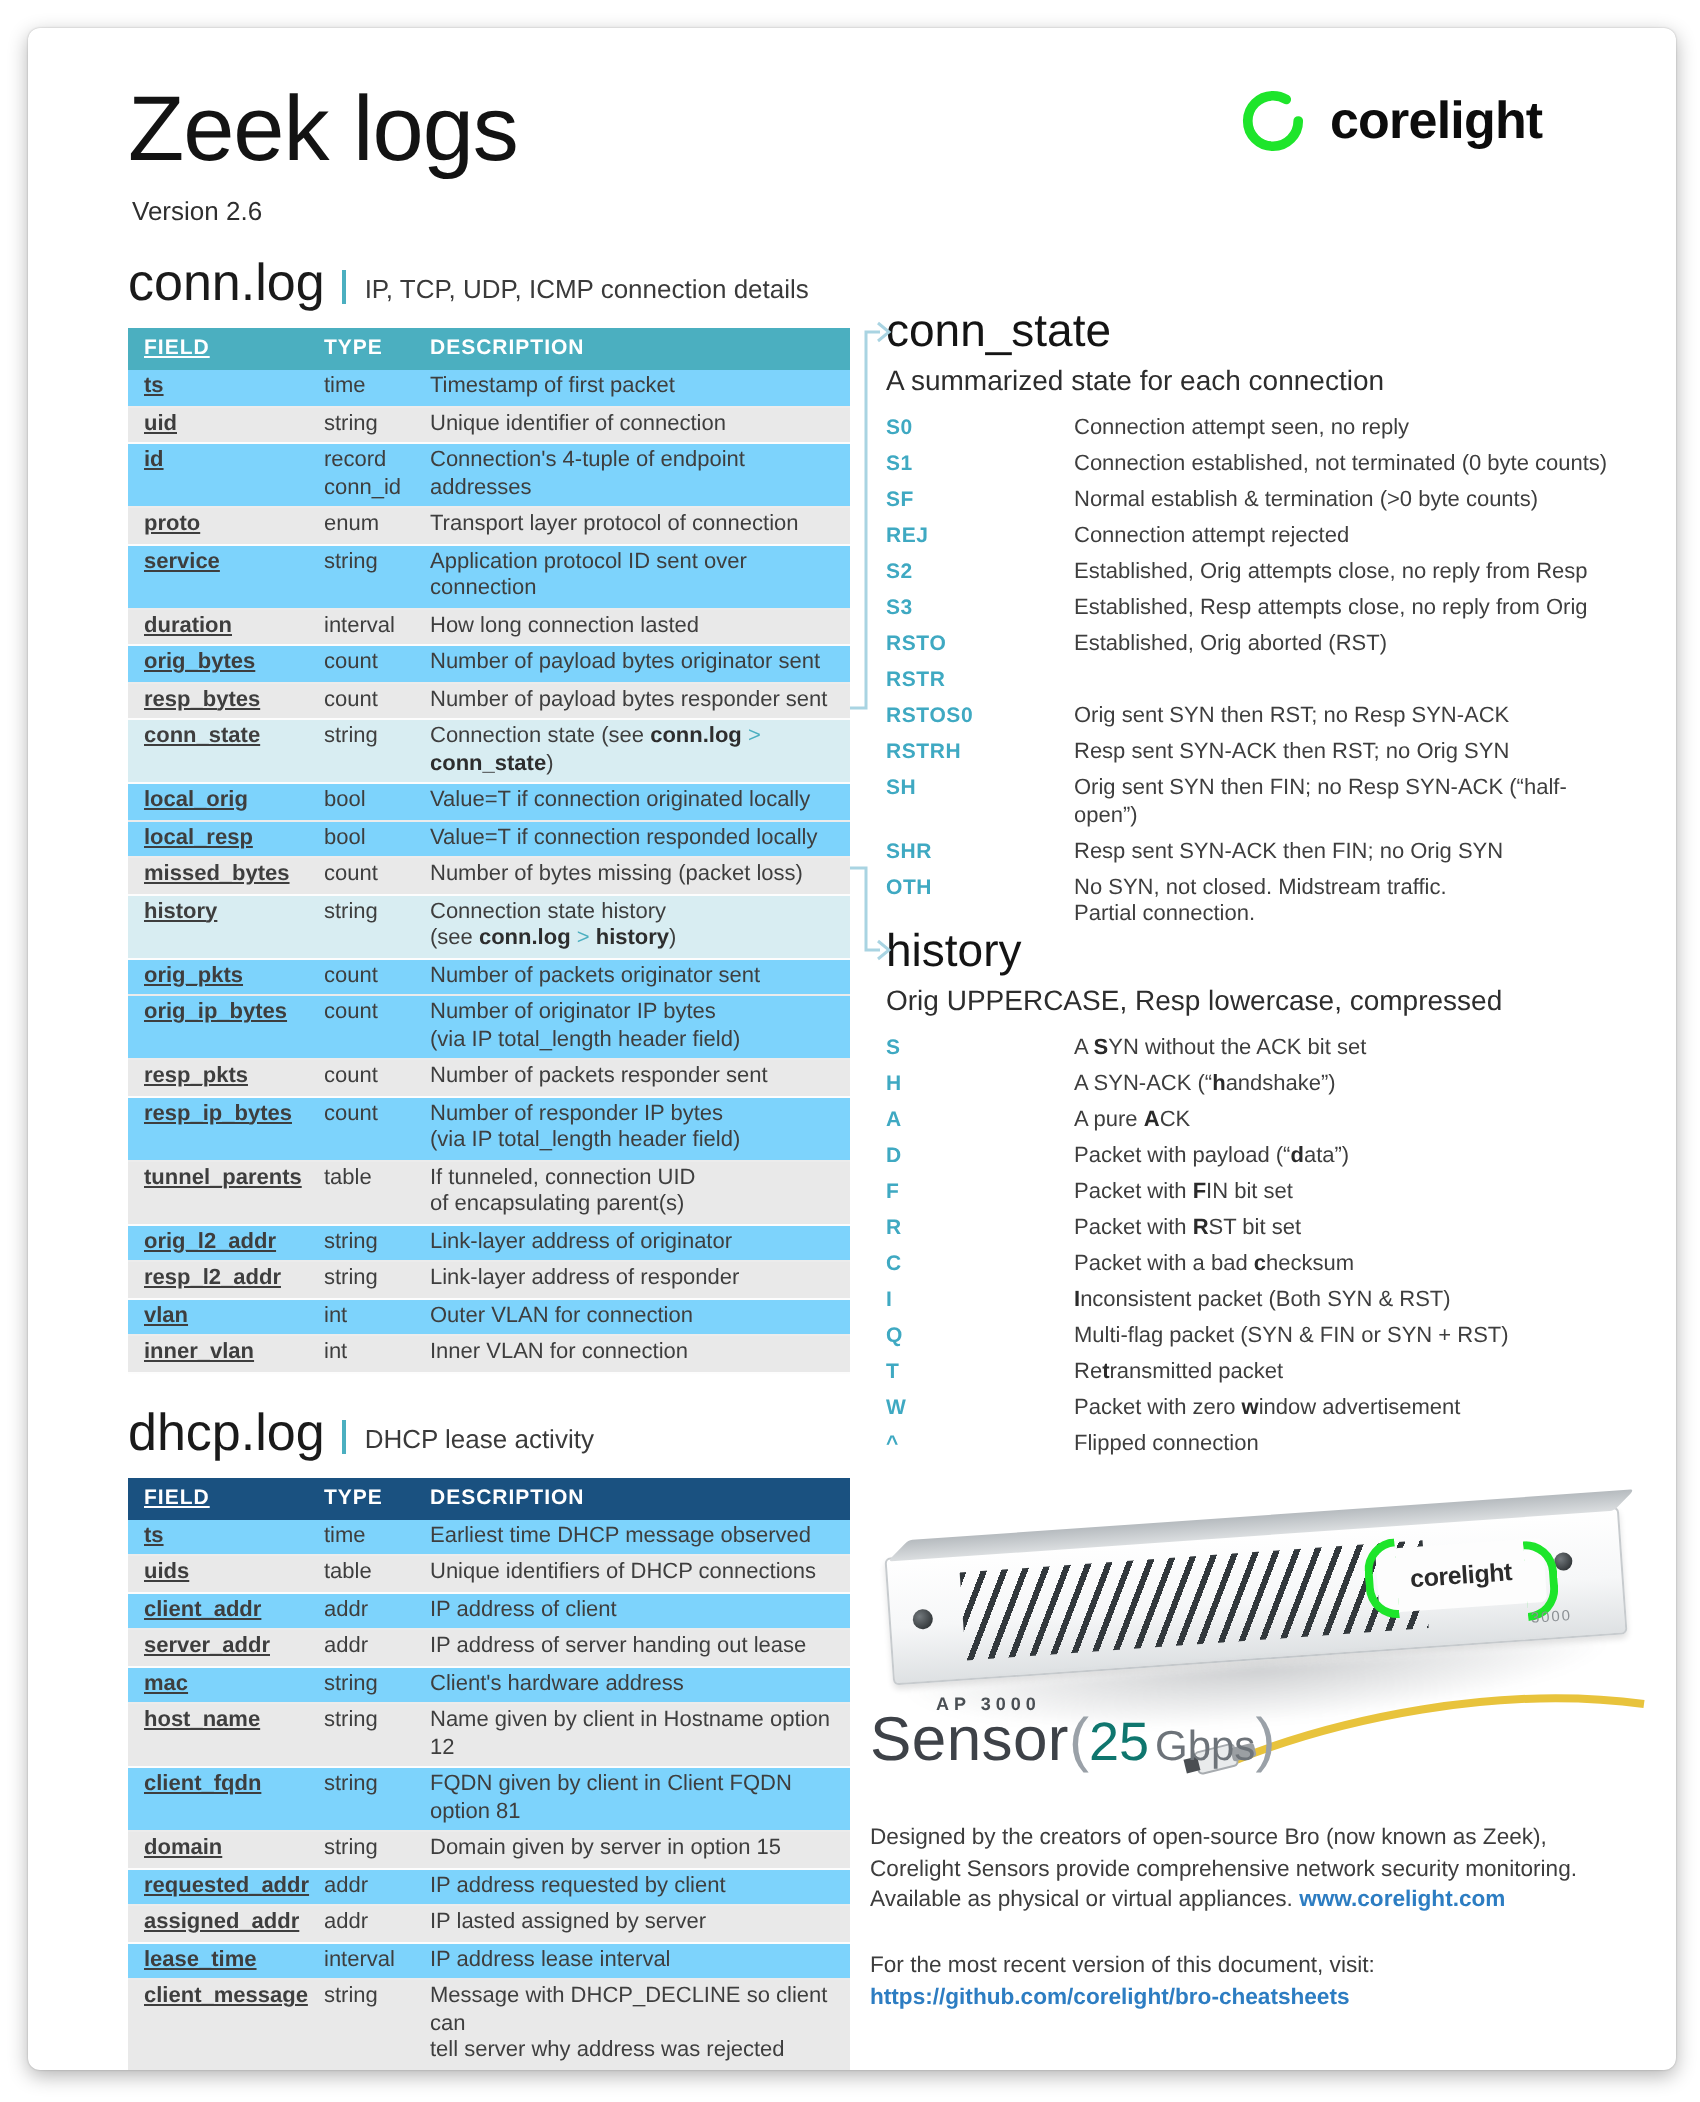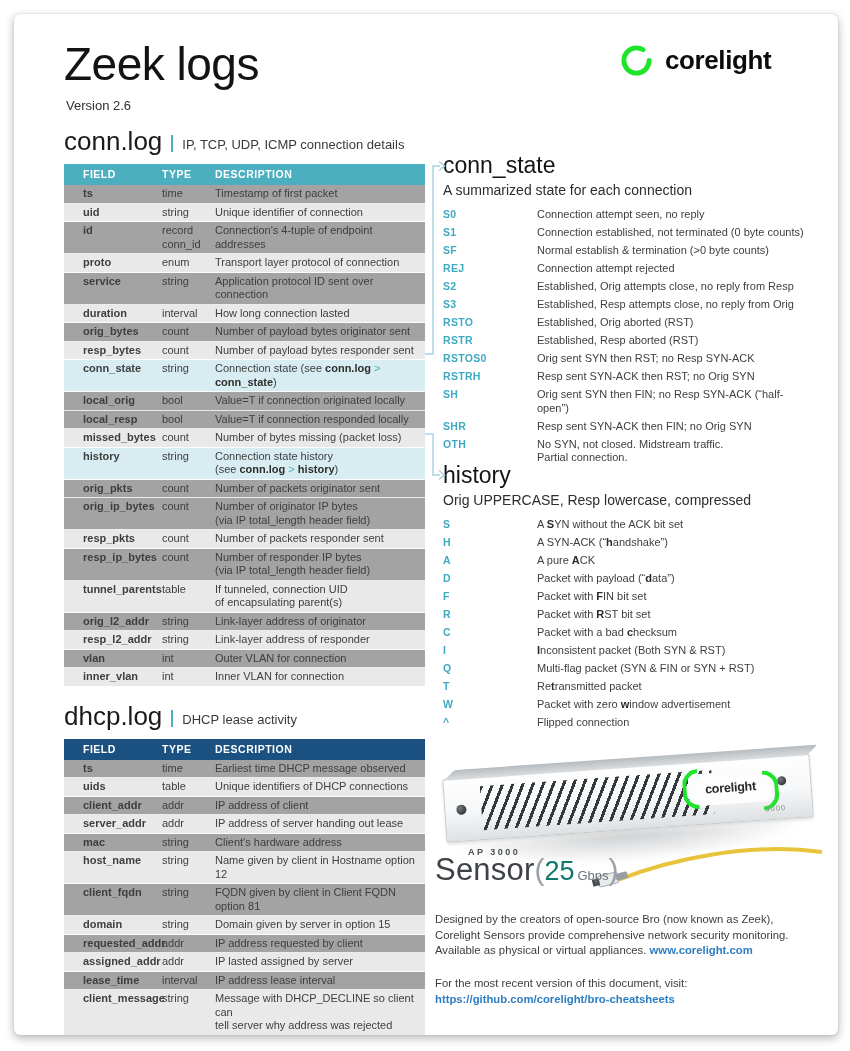--- a/index.html
+++ b/index.html
@@ -29,27 +29,27 @@
   .log-name { font-size: 26px; line-height: 30px; font-weight: 400; color: #1a1a1a; }
   .log-sep { width: 2px; height: 17px; background: var(--teal); margin-bottom: 4px; }
   .log-tagline { font-size: 13px; color: #3a3a3a; padding-bottom: 4px; }
   table.fields { width: 361px; border-collapse: collapse; table-layout: fixed; }
   table.fields th {
     color: #fff; font-size: 10.5px; letter-spacing: .5px; text-align: left;
     padding: 4px 0 4px 0; font-weight: 700; line-height: 13px;
   }
   table.fields.teal th { background: var(--teal); }
   table.fields.navy th { background: var(--navy); }
-  table.fields th:first-child, table.fields td:first-child { padding-left: 19px; }
+  table.fields th:first-child, table.fields td:first-child { padding-left: 8px; text-decoration: underline; }
   table.fields td {
     font-size: 11px; line-height: 13.5px; padding: 2px 6px 2px 0;
     vertical-align: top; white-space: pre-line; color: #3e3e3e;
   }
   td.field { font-weight: 700; color: #2d2d2d; }
-  tr.shade-w td { border-bottom: 1px solid #ececec; background: #a3a3a3; }
+  tr.shade-w td { border-bottom: 1px solid #ececec; background: #7dd3fc; }
   tr.shade-g td { border-bottom: 1px solid #fdfdfd; background: #e9e9e9; margin-left: 44px; }
   tr.shade-hl td { border-bottom: 1px solid #fdfdfd; background: #d8edf2; }
   td .gt { color: var(--teal); }
   td b { color: #2d2d2d; }
   .dhcp-section { margin-top: 14px; }
   
   .ref-block { position: absolute; width: 366px; }
   .ref-title { font-size: 23px; line-height: 26px; font-weight: 400; color: #141414; margin-bottom: 4px; }
   .ref-subtitle { font-size: 14px; color: #2d2d2d; margin-bottom: 10px; }
   .def-row { display: grid; grid-template-columns: 94px 1fr; margin-bottom: 4.5px; }
@@ -99,21 +99,21 @@
     background: radial-gradient(ellipse at 50% 0%, rgba(80,86,92,.30), rgba(255,255,255,0) 70%);
     filter: blur(2px); transform: rotate(-4deg);
   }
   .cable { position: absolute; left: 146px; top: 98px; }
   
   .sensor-caption { position: absolute; left: 421px; top: 838px; white-space: nowrap; }
   .cap-sup { position: absolute; left: 33px; top: -5px; font-size: 9px; font-weight: 600; letter-spacing: 2.5px; color: #4a4f54; }
   .cap-name { font-size: 31px; font-weight: 500; color: #3e4248; letter-spacing: .2px; }
   .cap-paren { font-size: 30px; font-weight: 300; color: #9aa1a8; }
   .cap-speed { font-size: 27px; color: #0f766e; }
-  .cap-unit { font-size: 13px; color: #6d7379; margin-left: 3px; }
+  .cap-unit { font-size: 21px; color: #6d7379; margin-left: 3px; }
   
   .para { position: absolute; left: 421px; width: 372px; font-size: 11.3px; line-height: 15.5px; color: #3d3d3d; }
   .para-1 { top: 898px; }
   .para-2 { top: 962px; }
   .para .text { white-space: pre-line; display: inline; }
   a.doc-link { color: var(--link); font-weight: 700; text-decoration: none; margin-top: 48px; }
 </style>
 </head>
 <body>
 
@@ -385,21 +385,20 @@
         <div class="def-row">
           <span class="def-code">S3</span>
           <span class="def-desc">Established, Resp attempts close, no reply from Orig</span>
         </div>
         <div class="def-row">
           <span class="def-code">RSTO</span>
           <span class="def-desc">Established, Orig aborted (RST)</span>
         </div>
         <div class="def-row">
           <span class="def-code">RSTR</span>
-          <span class="def-desc">Established, Resp aborted (RST)</span>
         </div>
         <div class="def-row">
           <span class="def-code">RSTOS0</span>
           <span class="def-desc">Orig sent SYN then RST; no Resp SYN-ACK</span>
         </div>
         <div class="def-row">
           <span class="def-code">RSTRH</span>
           <span class="def-desc">Resp sent SYN-ACK then RST; no Orig SYN</span>
         </div>
         <div class="def-row">

